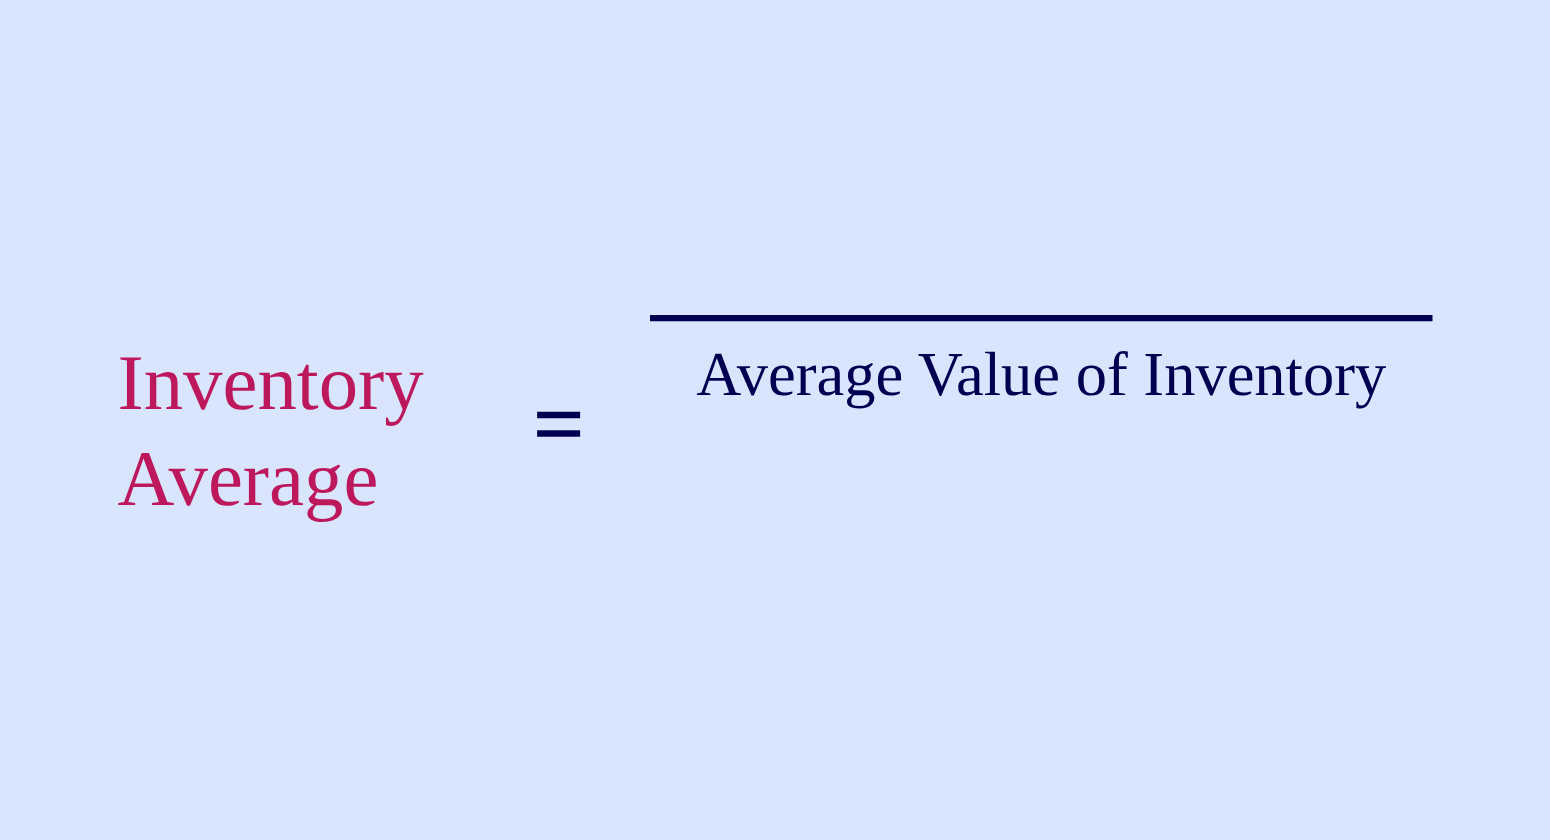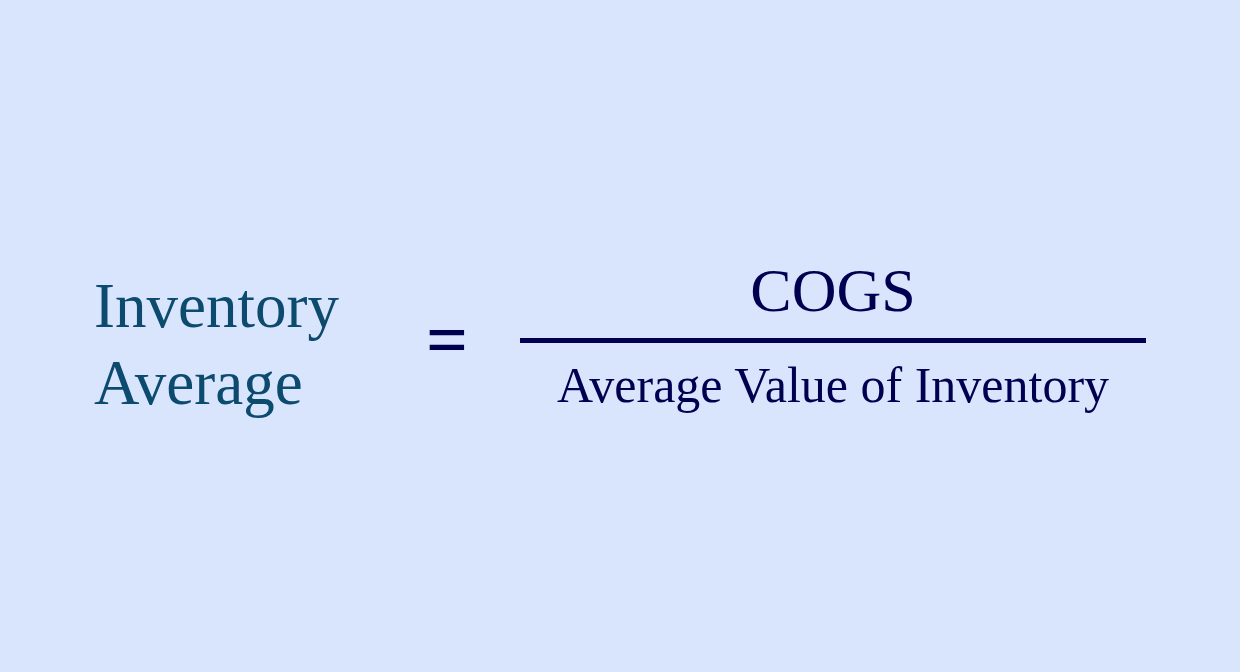--- a/index.html
+++ b/index.html
@@ -18,21 +18,21 @@
     position: relative;
     width: 1240px;
     height: 672px;
   }
 
   
   .lhs {
     position: absolute;
     left: 94px;
     top: 268px;
-    color: #0c4a6e;
+    color: #be185d;
     font-size: 63px;
     line-height: 1.22;
     white-space: nowrap;
     letter-spacing: 0px;
   }
   .lhs-line {
     display: block;
   }
 
   
@@ -82,18 +82,17 @@
 <div class="formula-canvas">
 
   <div class="lhs">
     <span class="lhs-line">Inventory</span>
     <span class="lhs-line">Average</span>
   </div>
 
   <div class="equals">=</div>
 
   <div class="fraction">
-    <div class="numerator">COGS</div>
     <div class="fraction-bar"></div>
     <div class="denominator">Average Value of Inventory</div>
   </div>
 
 </div>
 
 </body></html>

